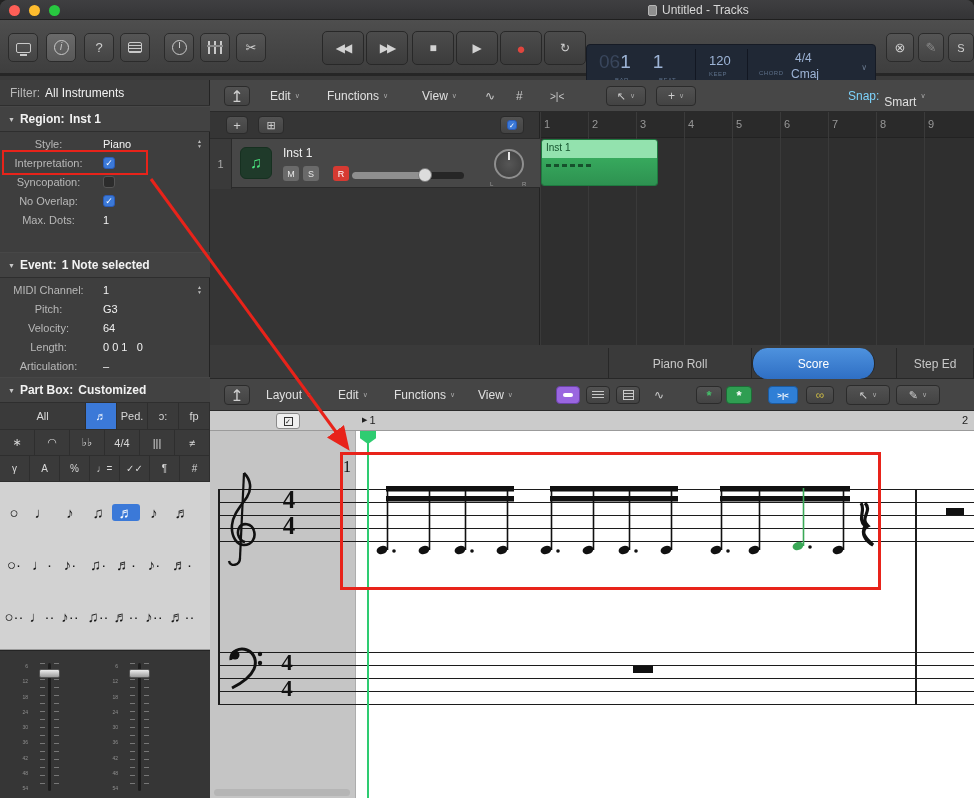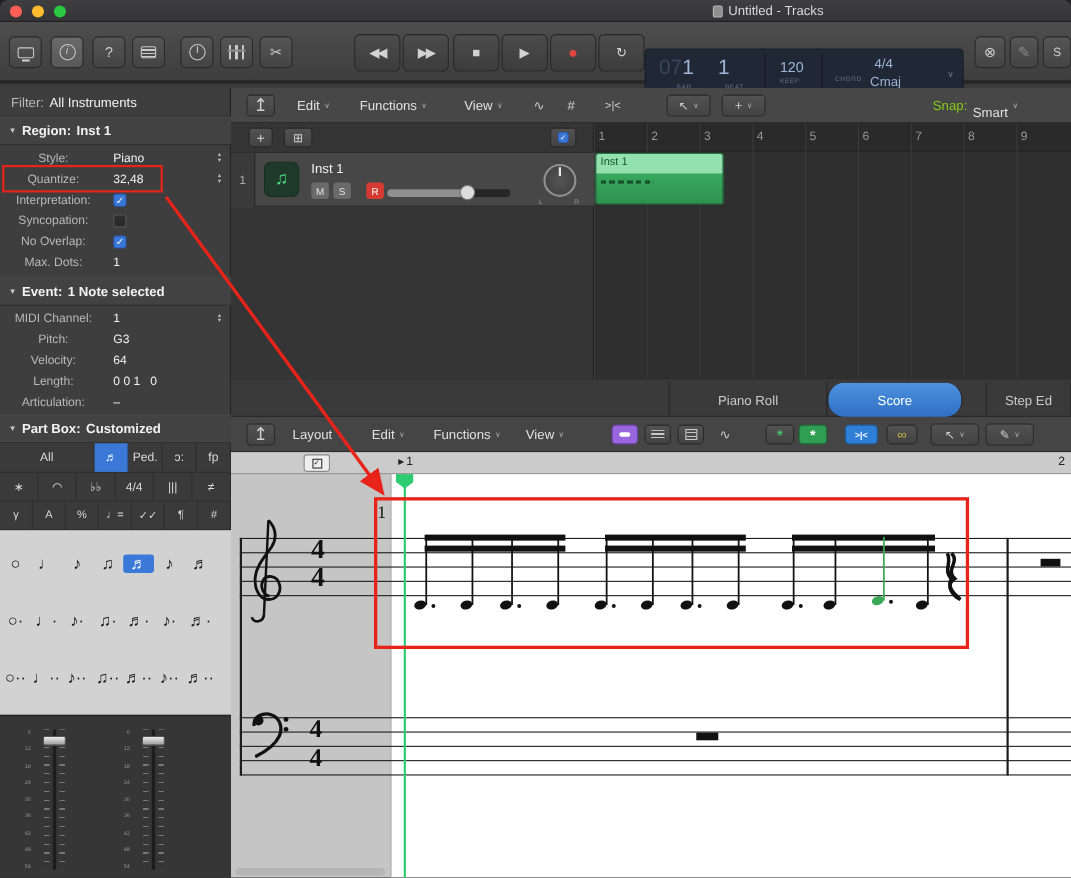--- a/index.html
+++ b/index.html
@@ -139,21 +139,21 @@
       </div>
     <div class="transport" style="left:500px;">
         <span style="letter-spacing:0;color:#e0463e;font-size:15px;">●</span>
       </div>
     <div class="transport" style="left:544px;">
         <span style="letter-spacing:0;">↻</span>
       </div>
 
     <div id="lcd" class="abs">
       <div class="abs flex" style="left:12px;top:6px;">
-        <span style="font-size:19px;color:#39465c;">07</span>
+        <span style="font-size:19px;color:#39465c;">06</span>
         <span style="font-size:19px;">1</span>
         <span style="font-size:19px;margin-left:22px;">1</span>
       </div>
       <div class="abs lcd-label" style="left:28px;top:32px;">BAR</div>
       <div class="abs lcd-label" style="left:72px;top:32px;">BEAT</div>
       <div class="abs" style="left:108px;top:4px;width:1px;height:38px;background:#121722;"></div>
       <div class="abs" style="left:122px;top:8px;font-size:13px;">120</div>
       <div class="abs lcd-label" style="left:122px;top:26px;">KEEP</div>
       <div class="abs" style="left:160px;top:4px;width:1px;height:38px;background:#121722;"></div>
       <div class="abs" style="left:208px;top:6px;font-size:12px;">4/4</div>
@@ -180,28 +180,20 @@
     </div>
     <div class="hdr" style="top:26px;">
       <span class="tri">▼</span>
       <span class="hlabel">Region:</span>
       <span class="hvalue">Inst 1</span>
     </div>
     <div id="region-rows" class="abs" style="left:0;top:54px;width:210px;">
         <div class="irow">
           <div class="ilabel">Style:</div>
           <div class="ivalue">Piano</div>
-          <div class="stepper">
-            <div>▲</div>
-            <div>▼</div>
-          </div>
-        </div>
-        <div class="irow">
-          <div class="ilabel">Quantize:</div>
-          <div class="ivalue">32,48</div>
           <div class="stepper">
             <div>▲</div>
             <div>▼</div>
           </div>
         </div>
         <div class="irow">
           <div class="ilabel">Interpretation:</div>
           <div class="cb checked">✓</div>
         </div>
         <div class="irow">
@@ -371,21 +363,21 @@
       </div>
     <div class="sq-btn" style="left:396px;top:6px;width:40px;height:20px;font-size:11px;">
         <span>↖</span>
         <span class="chev">∨</span>
       </div>
     <div class="sq-btn" style="left:446px;top:6px;width:40px;height:20px;font-size:12px;">
         <span>+</span>
         <span class="chev">∨</span>
       </div>
     <div class="menu" style="left:638px;">
-      <span style="color:#84cc16;">Snap:</span>
+      <span style="color:#7dd3fc;">Snap:</span>
       <span style="margin-left:5px;margin-top:12px;">Smart</span>
       <span class="chev">∨</span>
     </div>
   </div>
 
   <div id="track-headers" class="abs">
     <div class="sq-btn" style="left:16px;top:4px;width:22px;height:18px;font-size:13px;">+</div>
     <div class="sq-btn" style="left:48px;top:4px;width:26px;height:18px;font-size:11px;">⊞</div>
     <div class="sq-btn" style="left:290px;top:4px;width:24px;height:18px;">
         <span class="cb checked" style="width:10px;height:10px;font-size:7px;line-height:9px;">✓</span>

